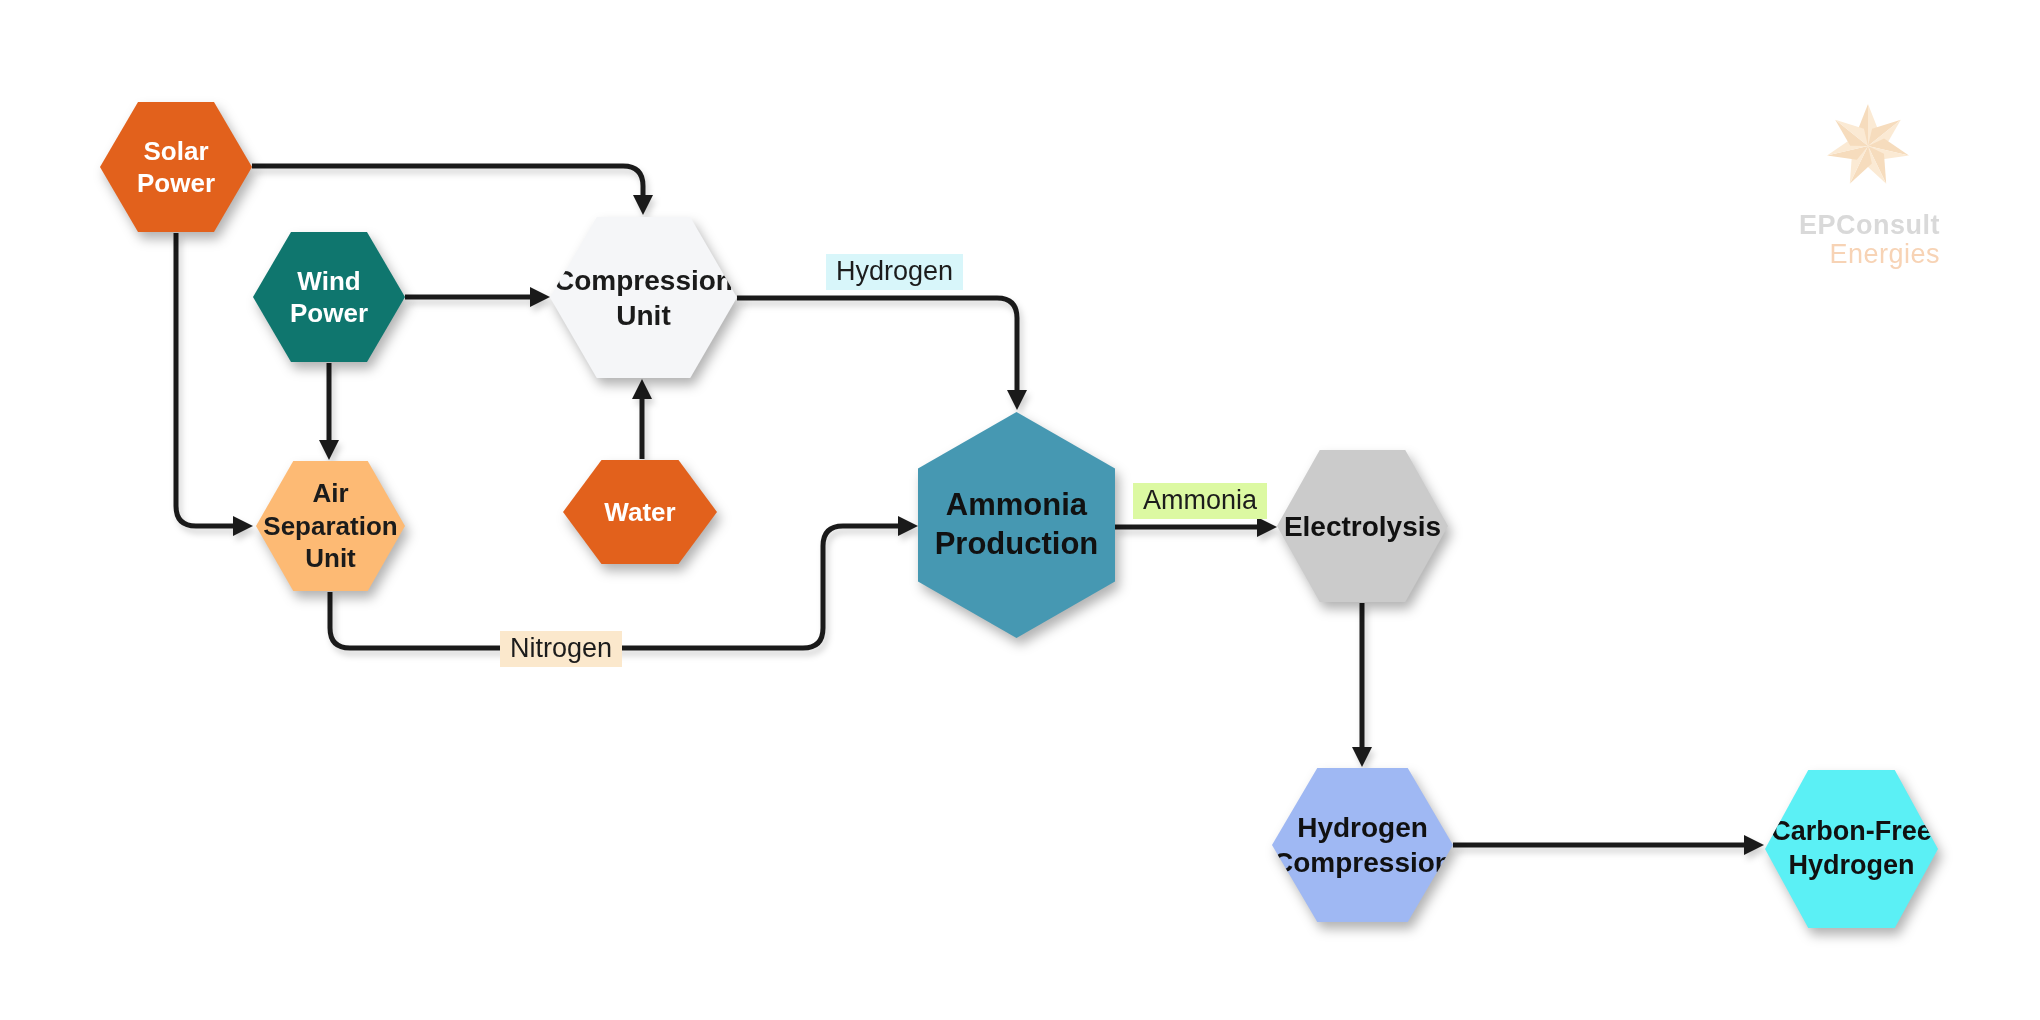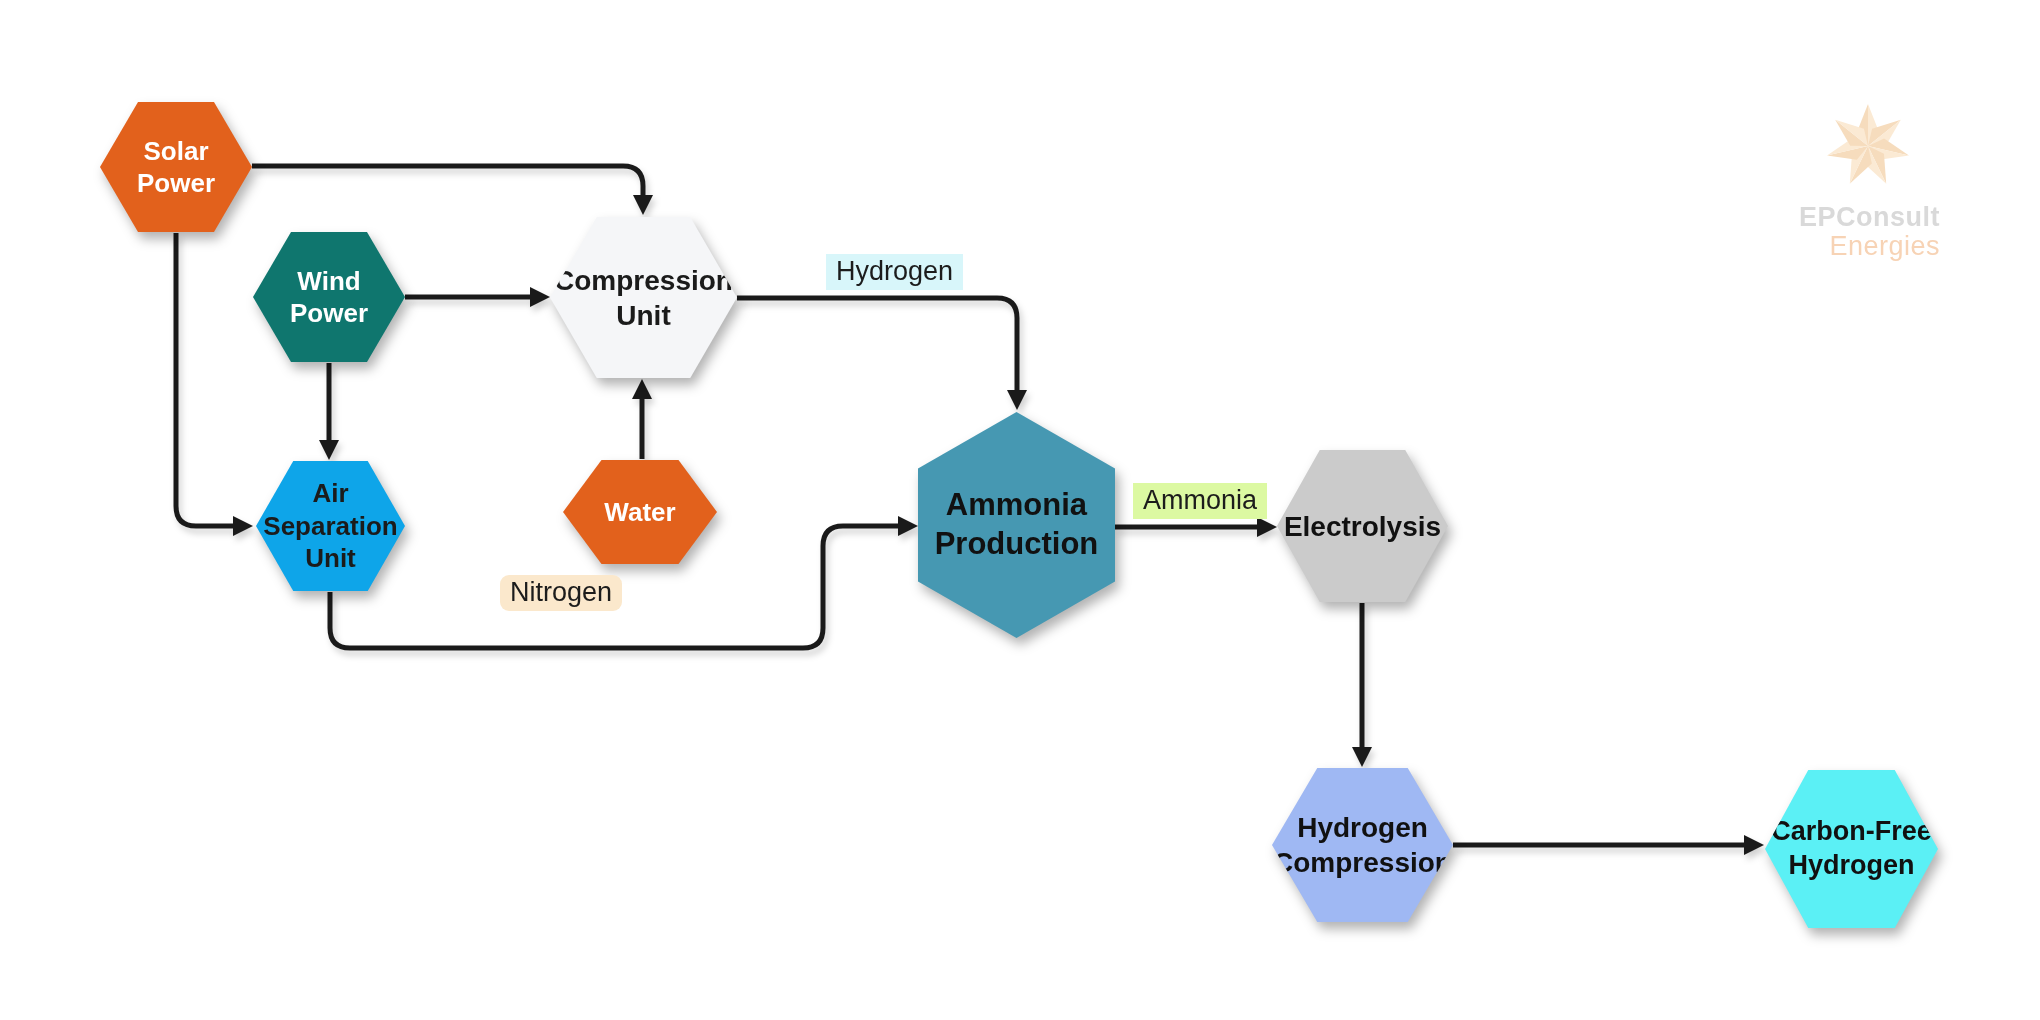--- a/index.html
+++ b/index.html
@@ -24,25 +24,25 @@
   .node-water              {left:563px; top:460px; width:154px;height:104px;}
   .node-ammonia            {left:918px; top:412px; width:197px;height:226px;}
   .node-dissociation       {left:1277px;top:450px; width:171px;height:152px;}
   .node-hydrogen-compression{left:1272px;top:768px;width:181px;height:154px;}
   .node-carbon-free        {left:1765px;top:770px; width:173px;height:158px;}
   .fs26{font-size:26px;} .fs27{font-size:27px;} .fs28{font-size:28px;} .fs31{font-size:31px;}
   
   .edge-label{position:absolute;font-size:27px;color:#1c1c1c;padding:3px 10px;line-height:1.1;}
   .label-hydrogen{left:826px;top:254px;}
   .label-ammonia {left:1133px;top:483px;}
-  .label-nitrogen{left:500px; top:575px;border-radius:9px;}
+  .label-nitrogen{left:500px; top:631px;}
   
   .logo{position:absolute;left:1790px;top:96px;width:150px;text-align:right;}
   .logo-star{display:block;margin-left:auto;margin-right:22px;}
-  .logo-line1{font-weight:bold;font-size:27px;color:#d9d9d9;letter-spacing:0.5px;margin-top:6px;}
+  .logo-line1{font-weight:bold;font-size:27px;color:#d9d9d9;letter-spacing:0.5px;margin-top:14px;}
   .logo-line2{font-weight:normal;font-size:27px;color:#f7d3b5;letter-spacing:0.5px;margin-top:-2px;}
 </style>
 </head>
 <body>
 
 <div id="canvas">
 
   <svg id="edges" width="2040" height="1020" viewBox="0 0 2040 1020">
     <defs>
       <marker id="arrow" markerUnits="userSpaceOnUse" markerWidth="26" markerHeight="26" refX="1" refY="13" orient="auto">
@@ -67,21 +67,21 @@
   </div>
   <div class="node node-wind">
     <div class="hex hex-h fs26" style="background: #0f766e; color: rgb(255, 255, 255);">Wind
 Power</div>
   </div>
   <div class="node node-electrolysis">
     <div class="hex hex-h fs28" style="background: rgb(245, 246, 248); color: rgb(27, 27, 27);">Compression
 Unit</div>
   </div>
   <div class="node node-asu">
-    <div class="hex hex-h fs26" style="background: #0ea5e9; color: rgb(27, 27, 27);">Air
+    <div class="hex hex-h fs26" style="background: #fdba74; color: rgb(27, 27, 27);">Air
 Separation
 Unit</div>
   </div>
   <div class="node node-water">
     <div class="hex hex-h fs26" style="background: rgb(226, 97, 28); color: rgb(255, 255, 255);">Water</div>
   </div>
   <div class="node node-ammonia">
     <div class="hex hex-v fs31" style="background: rgb(70, 152, 178); color: rgb(17, 17, 17);">Ammonia
 Production</div>
   </div>

